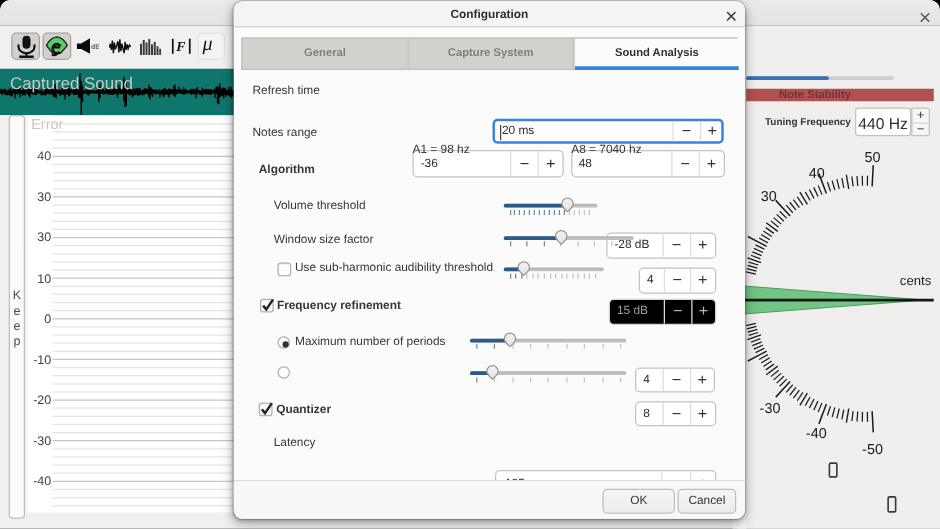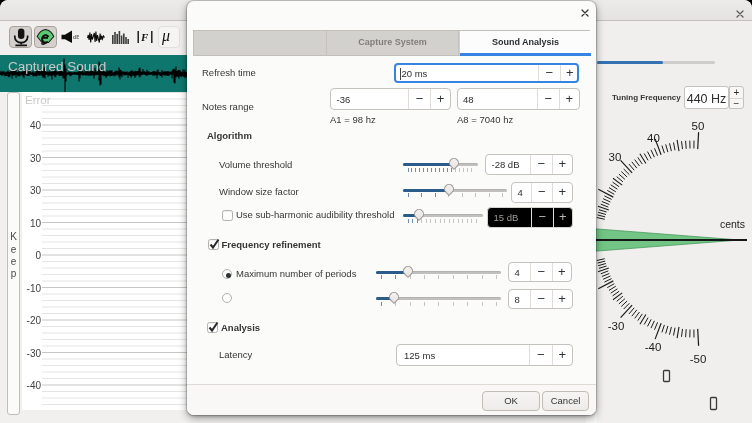--- a/index.html
+++ b/index.html
@@ -25,21 +25,21 @@
 #hzpm{left:729px;top:86px;width:15px;height:23px;background:#f7f6f5;border:1px solid #c5c1bc;border-radius:0 3px 3px 0;}
 #hzpm div{position:absolute;left:0;width:13px;text-align:center;font-size:10px;color:#2d2d2d;}
 #dlg{left:187px;top:1px;width:409px;height:414px;background:#fbfbfa;border-radius:7px;box-shadow:0 3px 9px rgba(0,0,0,.38),0 1px 3px rgba(0,0,0,.25),0 0 0 1px rgba(0,0,0,.12);}
 #dtitle{left:0;top:0;width:409px;height:21px;background:#f5f4f3;border-bottom:1px solid #c0bcb8;border-radius:7px 7px 0 0;}
 #dtitle span{display:block;text-align:center;font-size:9.5px;font-weight:bold;color:#2b2b2b;margin-top:5px;}
 #tabs{left:6px;top:29px;width:397px;height:26px;background:#d3d1ce;border:1px solid #c2beba;}
 .tab{position:absolute;top:0;height:25px;line-height:23px;text-align:center;font-size:9px;font-weight:bold;color:#827e79;}
 #tab3{background:#fcfcfc;color:#2d3134;border-bottom:3px solid #3584e4;}
 .lb{font-size:9.5px;color:#363636;white-space:nowrap;line-height:11px;}
 .bold{font-weight:bold;}
-.spin{position:absolute;background:#fff;border:1px solid #c6c2bd;border-radius:4px;}
+.spin{position:absolute;background:#fff;border:1px solid #c6c2bd;border-radius:4px;margin-top:32px;}
 .spin .txt{position:absolute;left:5.5px;top:50%;transform:translateY(-50%);font-size:9.5px;color:#2d2d2d;white-space:nowrap;}
 .seg{position:absolute;top:0;bottom:0;border-left:1px solid #e0dcd8;color:#2e3436;}
 .seg span{position:absolute;left:0;right:0;top:50%;transform:translateY(-50%);font-size:13px;line-height:8px;text-align:center;}
 .spin.dis{background:#000000;border-color:#d7d3cf;}
 .spin.dis .txt{color:#a19d99;}
 .spin.dis .seg{color:#b9b5b1;}
 .track{position:absolute;height:3px;background:#c2c0be;border-radius:2px;box-shadow:inset 0 1px 0 rgba(0,0,0,.08);}
 .fill{position:absolute;height:3px;background:#2a5b8a;border-radius:2px;}
 .handle{position:absolute;width:10px;height:10px;border-radius:50% 50% 0 50%;transform:rotate(45deg);background:linear-gradient(135deg,#f4f3f2,#e7e5e2);border:1px solid #9b958e;}
 .tick{position:absolute;width:1px;height:4px;}
@@ -173,20 +173,23 @@
 <div class="ylab" style="top:190.5px;">-10</div>
 <div class="ylab" style="top:223.0px;">-20</div>
 <div class="ylab" style="top:255.5px;">-30</div>
 <div class="ylab" style="top:288.0px;">-40</div>
   </div>
 
   <div class="abs" id="rpanel"></div>
   <div class="abs" id="rwhite"></div>
   <div class="abs" id="pbar">
       <div class="abs" id="pfill"></div>
+    </div>
+  <div class="abs" id="redbar">
+      <div class="abs" id="redtxt">Note Stability</div>
     </div>
   <div class="abs" id="tflab">Tuning Frequency</div>
   <div class="abs" id="hzbox">440 Hz</div>
   <div class="abs" id="hzpm">
     <div style="top:0px;height:11px;line-height:11px;">+</div>
     <div style="top:10.5px;height:11px;line-height:11px;">−</div>
     <div style="position:absolute;left:0;top:10.5px;width:14px;border-top:1px solid #d8d4d0;"></div>
   </div>
   <svg class="abs" style="left:590px;top:110px;" width="162" height="313" viewBox="0 0 162 313">
     <line x1="14.7" y1="109.3" x2="6.9" y2="107.5" stroke="#1c1c1c" stroke-width="1.0"></line>
@@ -276,24 +279,28 @@
 <text x="63" y="240.5" font-size="11.5" fill="#1c1c1c" text-anchor="middle">-40</text>
 <text x="108" y="253" font-size="11.5" fill="#1c1c1c" text-anchor="middle">-50</text>
     <polygon points="1,118.5 150,130 1,141.5" fill="#72c585" stroke="#4a9a5e" stroke-width="0.8"></polygon>
     <line x1="1" y1="130" x2="157" y2="130" stroke="#161616" stroke-width="2.2"></line>
     <text x="155" y="118" font-size="10.5" fill="#1c1c1c" text-anchor="end">cents</text>
     <rect x="73.5" y="260.5" width="6" height="11" rx="1" fill="none" stroke="#3a3a3a" stroke-width="1.3"></rect>
     <rect x="120.5" y="287.5" width="6" height="12" rx="1" fill="none" stroke="#3a3a3a" stroke-width="1.3"></rect>
   </svg>
 
   <div class="abs" id="dlg">
+    <div class="abs" id="dtitle">
+        <span>Configuration</span>
+      </div>
     <svg class="abs" style="right:7px;top:8px;" width="8" height="8" viewBox="0 0 8 8">
         <path d="M1,1 7,7 M7,1 1,7" stroke="#333" stroke-width="1.2" stroke-linecap="round"></path>
       </svg>
     <div class="abs" id="tabs">
+      <div class="tab" style="left:0;width:132px;">General</div>
       <div class="tab" id="tab3" style="left:266px;width:131px;">Sound Analysis</div>
       <div class="tab" style="left:132px;width:133px;border-left:1px solid #c5c1bd;border-right:1px solid #c5c1bd;">Capture System</div>
     </div>
 <div class="abs lb" style="left:15px;top:65.5px;">Refresh time</div>
 <div class="spin" style="left:207px;top:62px;width:185px;height:20px;border:2px solid #3584e4;">
         <div class="txt" style="">20 ms</div>
         <div class="abs" style="left:4px;top:3px;width:1px;height:12px;background:#444;"></div>
         <div class="seg" style="left:142px;width:21.5px;">
           <span>−</span>
         </div>
@@ -455,21 +462,21 @@
         </div>
         <div class="seg" style="left:42.5px;width:20.0px;">
           <span>+</span>
         </div>
       </div>
 <div class="cb" style="left:20px;top:320.5px;">
         <svg width="13" height="12" viewBox="0 0 13 12" style="position:absolute;left:-1px;top:-2px;">
           <path d="M2.5,6.5 L5,9.5 L10.5,1.5" fill="none" stroke="#24282b" stroke-width="2"></path>
         </svg>
       </div>
-<div class="abs lb bold" style="left:34px;top:320.5px;">Analysis</div>
+<div class="abs lb bold" style="left:34px;top:320.5px;">Quantizer</div>
 <div class="abs lb" style="left:32px;top:347.5px;">Latency</div>
 <div class="spin" style="left:209px;top:343px;width:177px;height:21.5px;">
         <div class="txt" style="left:7px;">125 ms</div>
         <div class="seg" style="left:132px;width:22.5px;">
           <span>−</span>
         </div>
         <div class="seg" style="left:154.5px;width:20.5px;">
           <span>+</span>
         </div>
       </div>

